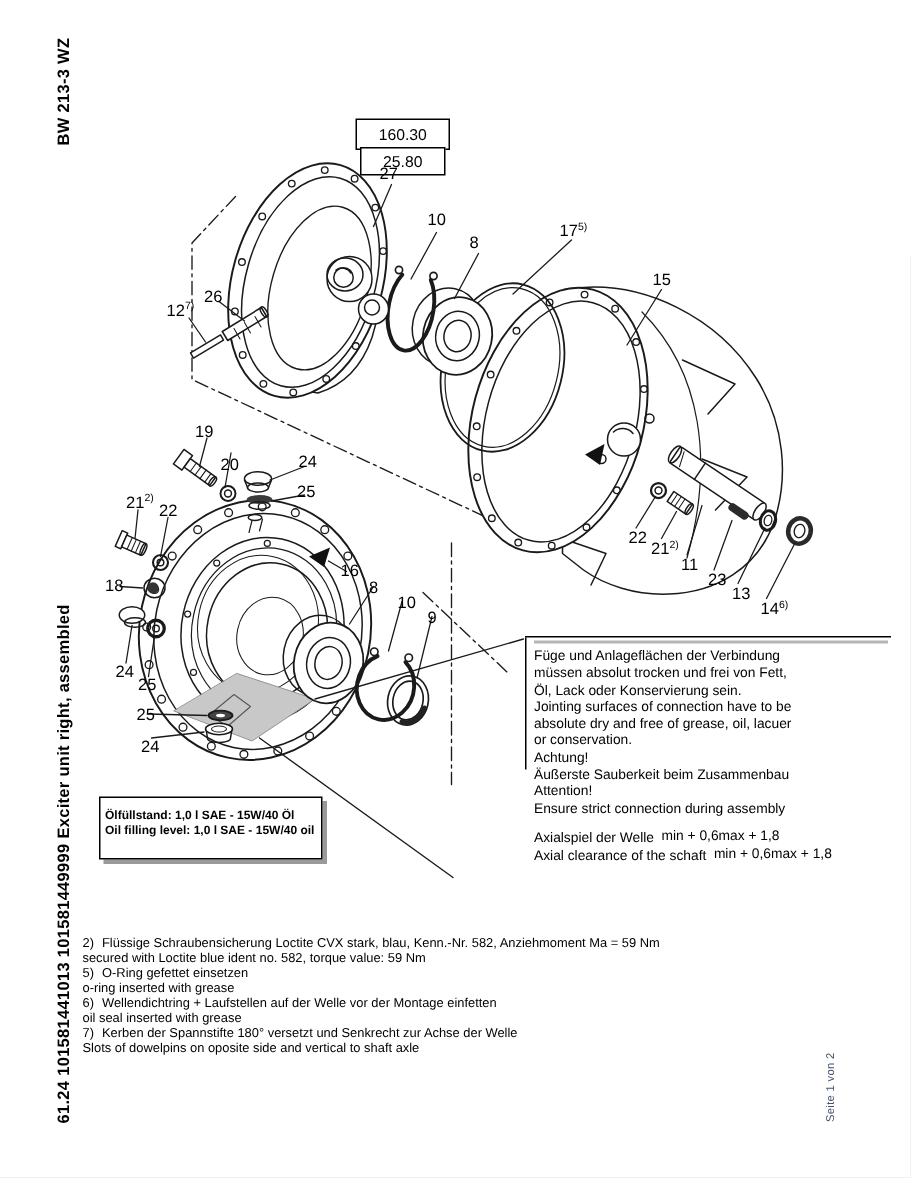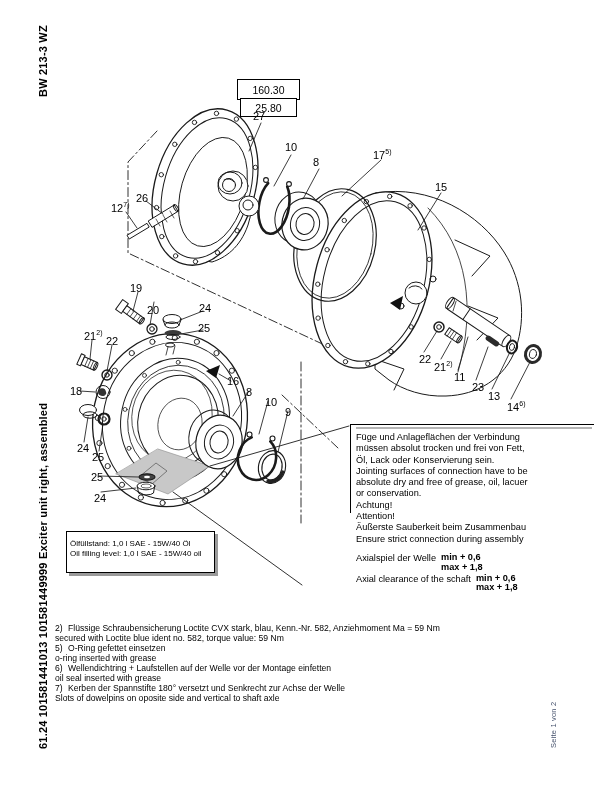--- a/index.html
+++ b/index.html
@@ -19,24 +19,24 @@
   .plabel{position:absolute;font-size:11px;white-space:nowrap;}
   .plabel sup{font-size:7px;}
   .notebox{position:absolute;left:350px;top:424px;width:236px;border-top:1px solid #000;
            padding:2px 2px 0 6px;font-size:9.2px;line-height:11.3px;}
   .nb-gray{height:2px;background:#b5b5b5;margin:0 0 3px 0;}
   .nb-left{position:absolute;left:0;top:0;width:1px;height:88px;background:#000;}
   .notebox p{margin:0;}
   .gap{margin-top:11px;}
   .axrow{display:flex;gap:5px;margin-top:8px;align-items:flex-start;}
   .axrow2{margin-top:1px;}
-  .axstack{display:inline-flex;flex-direction:column;line-height:9.8px;font-weight:bold;}
+  .axstack{display:inline-flex;flex-direction:row;line-height:9.8px;}
   .oilbox{position:absolute;left:66px;top:531px;width:142px;height:33px;border:1px solid #000;
           box-shadow:3px 3px 0 #9a9a9a;font-size:8px;line-height:9.5px;padding:7px 2px 0 3px;
-          background:#fff;white-space:nowrap;}
+          background:#fff;white-space:nowrap;font-weight:bold;}
   #footnotes{position:absolute;left:55px;top:623px;width:545px;font-size:8.6px;line-height:10px;}
   .fnrow{white-space:nowrap;}
   .fnmark{display:inline-block;width:13px;}
   .fnen{margin-left:0;white-space:nowrap;}
 </style>
 </head>
 <body>
 
 <div class="page">
 
@@ -366,22 +366,22 @@
   <div class="notebox">
     <div class="nb-left"></div>
     <div class="nb-gray"></div>
     <p>Füge und Anlageflächen der Verbindung</p>
     <p>müssen absolut trocken und frei von Fett,</p>
     <p>Öl, Lack oder Konservierung sein.</p>
     <p class="gap">Jointing surfaces of connection have to be</p>
     <p>absolute dry and free of grease, oil, lacuer</p>
     <p>or conservation.</p>
     <p class="gap">Achtung!</p>
+    <p>Äußerste Sauberkeit beim Zusammenbau</p>
     <p>Attention!</p>
-    <p>Äußerste Sauberkeit beim Zusammenbau</p>
     <p>Ensure strict connection during assembly</p>
     <div class="axrow">
       <span>Axialspiel der Welle</span>
       <span class="axstack">
         <span>min  +  0,6</span>
         <span>max  + 1,8</span>
       </span>
     </div>
     <div class="axrow axrow2">
       <span>Axial clearance of the schaft</span>

